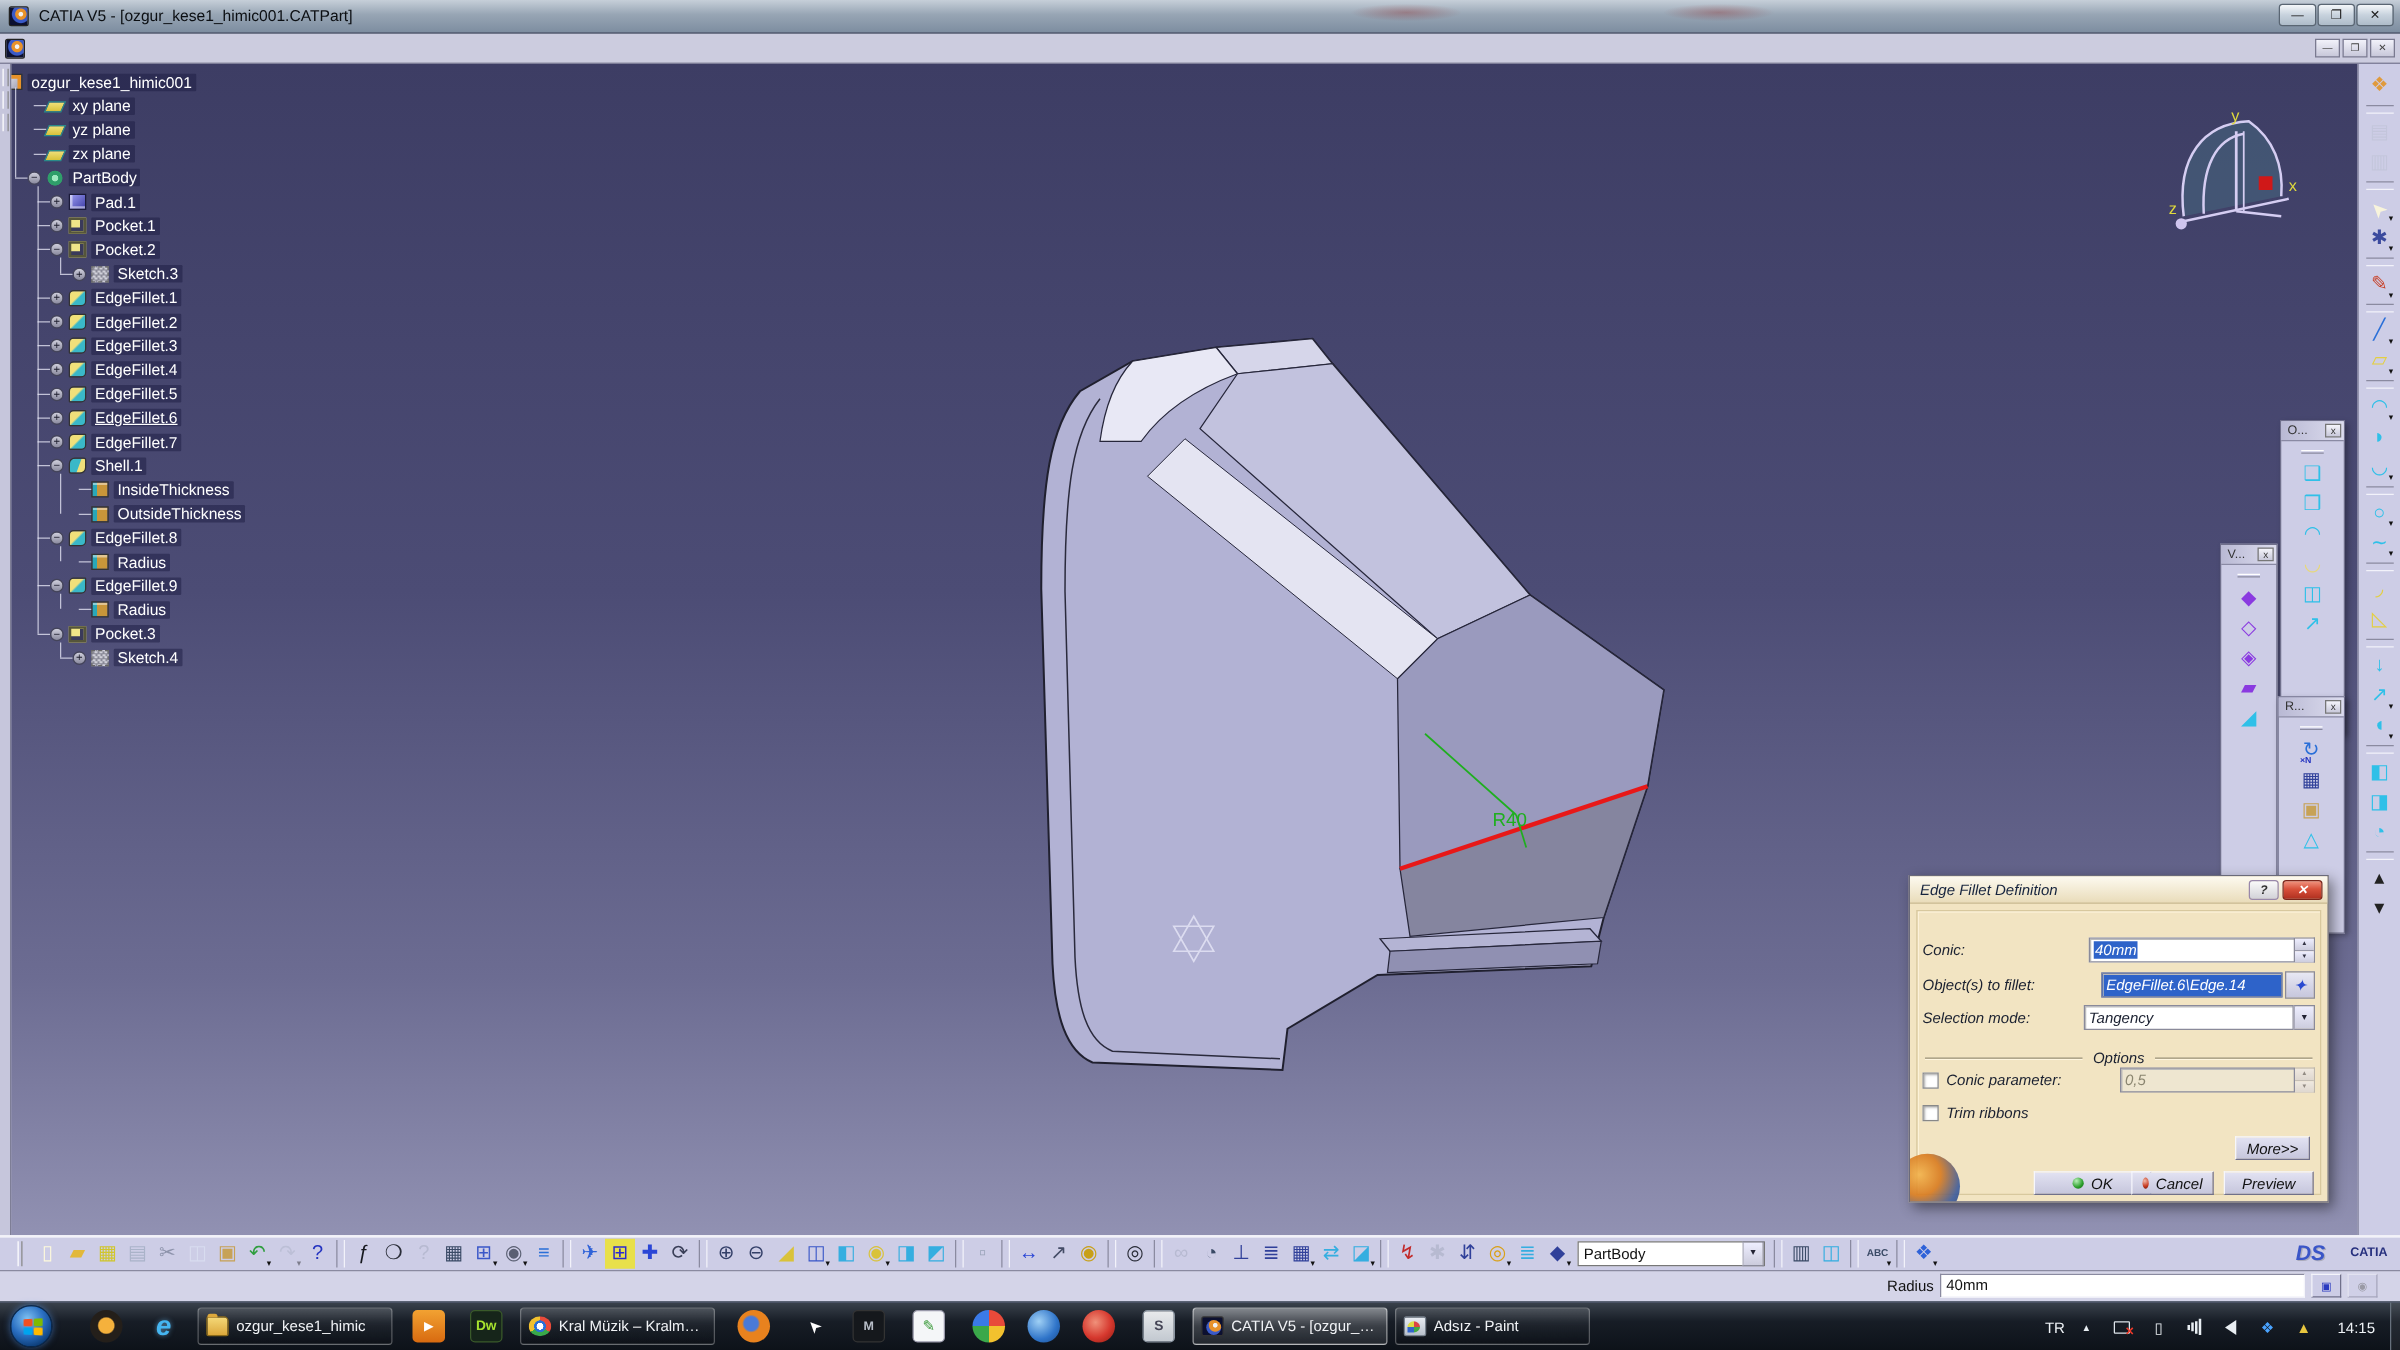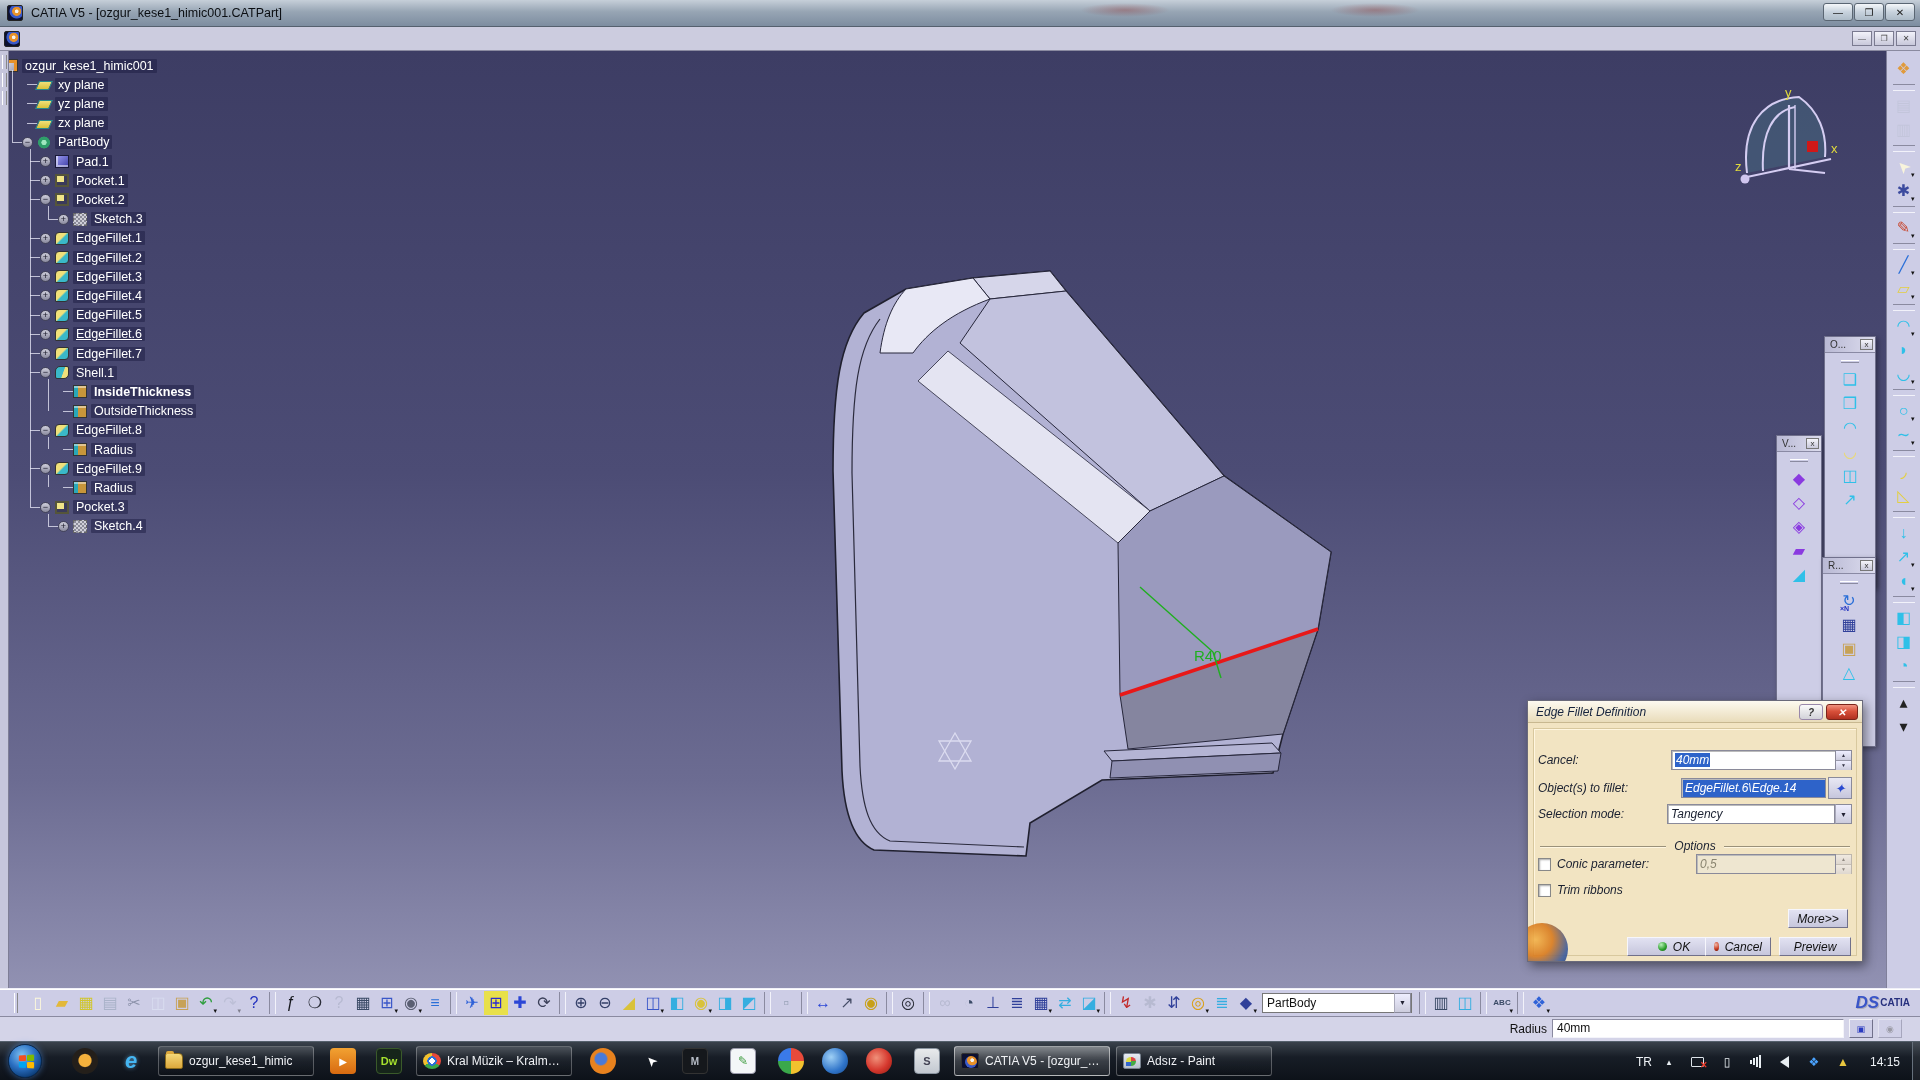--- a/index.html
+++ b/index.html
@@ -115,21 +115,21 @@
   .dot.cancel{background:radial-gradient(circle at 35% 30%,#f0b8a8,#c83a20 60%,#701a0a);}
   .earth{position:absolute;left:-12px;bottom:-14px;width:52px;height:52px;border-radius:50%;
     background:radial-gradient(circle at 38% 32%,#f2b24a,#d87a1e 35%,#3a5a9c 68%,#22345e);opacity:.9;}
 
   
   .btoolbar{position:absolute;left:0;top:988px;width:1920px;height:28px;background:#cdcde6;
     border-top:1px solid #f0f0f8;box-shadow:inset 0 1px 0 #fff;display:flex;align-items:center;padding-left:14px;z-index:5;}
   .handle{width:4px;height:20px;border-left:1px solid #fff;border-right:1px solid #888;margin-right:8px;}
   .combo{height:20px;width:150px;margin:0 4px;background:#fff;border:1px solid #777;display:flex;align-items:center;font-size:12px;}
   .combo .cv{flex:1;padding:0 4px;color:#111;}
-  .dslogo{display:flex;align-items:center;margin-left:auto;margin-right:10px;gap:1px;}
+  .dslogo{display:flex;align-items:center;margin-left:auto;margin-right:10px;gap:20px;}
   .dslogo .ds{font-style:italic;font-weight:bold;font-size:17px;color:#3a55c8;text-shadow:1px 1px 0 #aab;}
   .dslogo .cat{font-weight:bold;font-size:10px;color:#27307e;}
 
   
   .statusbar{position:absolute;left:0;top:1016px;width:1920px;height:25px;background:#d4d4e8;
     border-top:1px solid #8a8aa0;display:flex;align-items:center;font-size:12px;color:#111;z-index:5;}
   .msgfield{position:absolute;left:10px;top:3px;width:1480px;height:18px;background:#dcdcf0;
     border:1px solid;border-color:#8a8aa0 #f4f4fa #f4f4fa #8a8aa0;padding:0 5px;line-height:16px;}
   .sb-right{position:absolute;right:18px;top:2px;display:flex;align-items:center;gap:5px;}
   .sb-input{width:292px;height:19px;background:#fff;border:1px solid;border-color:#8a8aa0 #f4f4fa #f4f4fa #8a8aa0;
@@ -360,21 +360,21 @@
           <span class="texp">+</span>
           <span class="tico ti-fillet"></span>
           <span class="tlabel">EdgeFillet.7</span>
         </div>
         <div class="trow" style="top: 307.2px; left: 36px;">
           <i class="tconn"></i>
           <span class="texp">−</span>
           <span class="tico ti-shell"></span>
           <span class="tlabel">Shell.1</span>
         </div>
-        <div class="trow" style="top: 326.4px; left: 69px; font-weight: bold;">
+        <div class="trow" style="top: 326.4px; left: 69px;">
           <i class="tconn"></i>
           <span class="tico ti-thickness"></span>
           <span class="tlabel">InsideThickness</span>
         </div>
         <div class="trow" style="top: 345.6px; left: 69px;">
           <i class="tconn"></i>
           <span class="tico ti-thickness"></span>
           <span class="tlabel">OutsideThickness</span>
         </div>
         <div class="trow" style="top: 364.8px; left: 36px;">
@@ -591,21 +591,21 @@
 
     <div class="dialog">
       <div class="dlg-title">
         <span>Edge Fillet Definition</span>
         <span class="dlg-help">?</span>
         <span class="dlg-close">✕</span>
       </div>
       <div class="dlg-inner"></div>
 
       <div class="drow" style="top:48px">
-        <span class="dlabel">Cancel:</span>
+        <span class="dlabel">Conic:</span>
         <span style="flex:1"></span>
         <span class="dfield" style="width:165px">
           <span class="hl">40mm</span>
         </span>
         <span class="spin">
           <b>▲</b>
           <b>▼</b>
         </span>
       </div>
 

